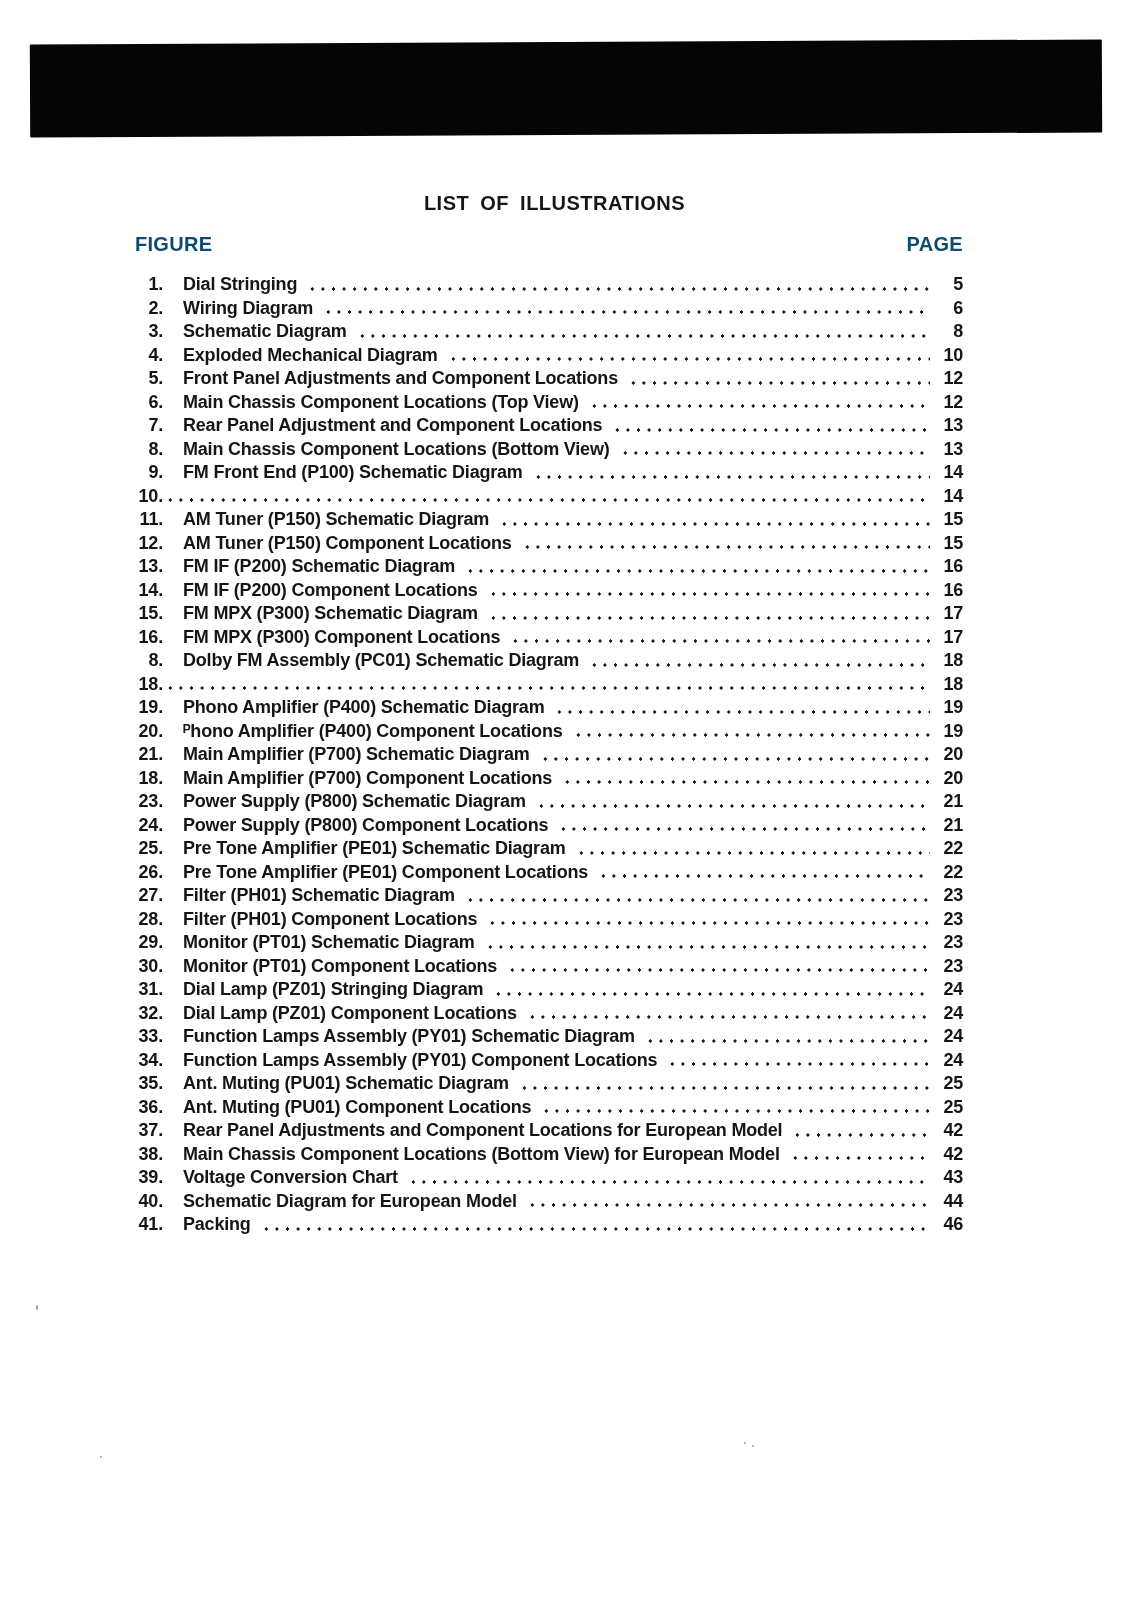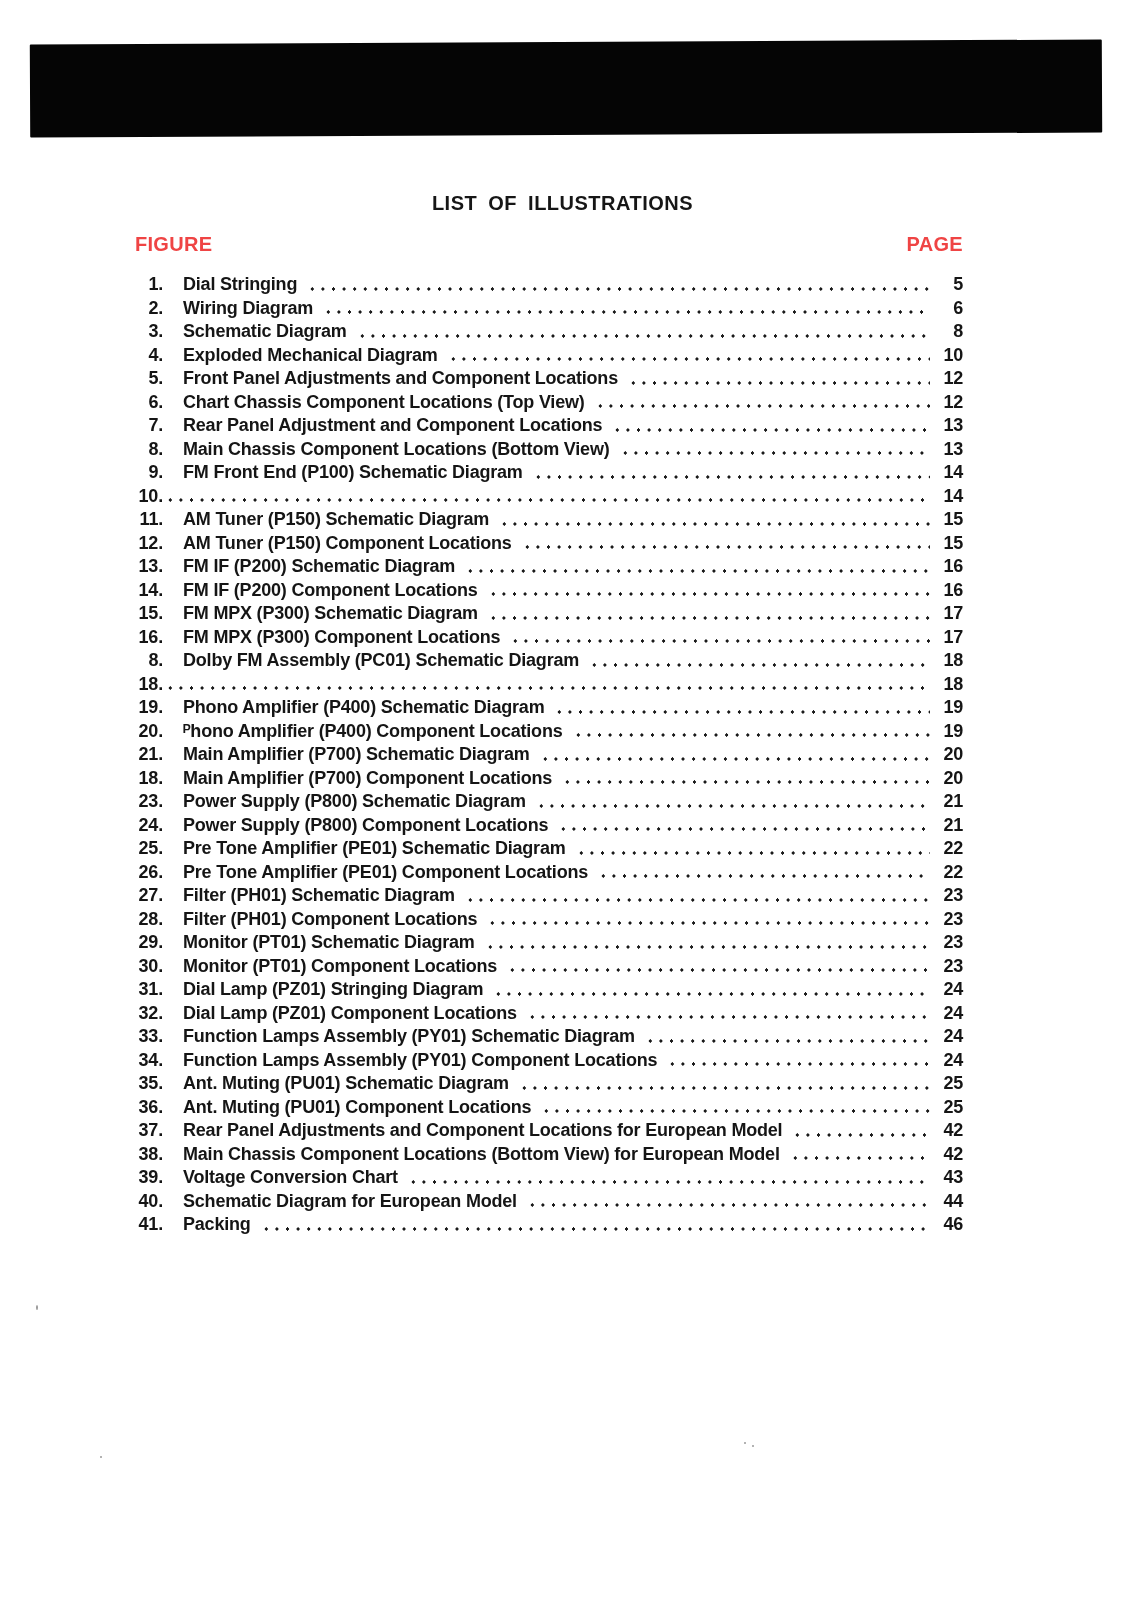--- a/index.html
+++ b/index.html
@@ -15,32 +15,32 @@
   .header-bar{
     position:absolute;
     left:30px;top:42px;
     width:1072px;height:93px;
     background:#050505;
     transform:rotate(-0.27deg);
     border-radius:1px;
   }
   .doc-title{
     position:absolute;
-    left:16px;top:192px;width:1093px;
+    left:8px;top:192px;width:1093px;
     text-align:center;
     font-size:20px;font-weight:700;
     letter-spacing:0.5px;word-spacing:5px;
     color:#161616;
   }
   .col-headers{
     position:absolute;
     left:135px;top:233px;width:828px;
     display:flex;justify-content:space-between;
     font-size:20px;font-weight:700;
-    color:#ef4444;
+    color:#0c4a6e;
     letter-spacing:0.3px;
   }
   .toc{
     position:absolute;
     left:135px;top:273px;width:828px;
   }
   .toc-row{
     display:flex;
     align-items:baseline;
     height:23.5px;
@@ -125,21 +125,21 @@
 
       <div class="toc-row">
         <span class="toc-num">5.</span>
         <span class="toc-title">Front Panel Adjustments and Component Locations</span>
         <span class="toc-dots"></span>
         <span class="toc-page">12</span>
       </div>
 
       <div class="toc-row">
         <span class="toc-num">6.</span>
-        <span class="toc-title">Chart Chassis Component Locations (Top View)</span>
+        <span class="toc-title">Main Chassis Component Locations (Top View)</span>
         <span class="toc-dots"></span>
         <span class="toc-page">12</span>
       </div>
 
       <div class="toc-row">
         <span class="toc-num">7.</span>
         <span class="toc-title">Rear Panel Adjustment and Component Locations</span>
         <span class="toc-dots"></span>
         <span class="toc-page">13</span>
       </div>

